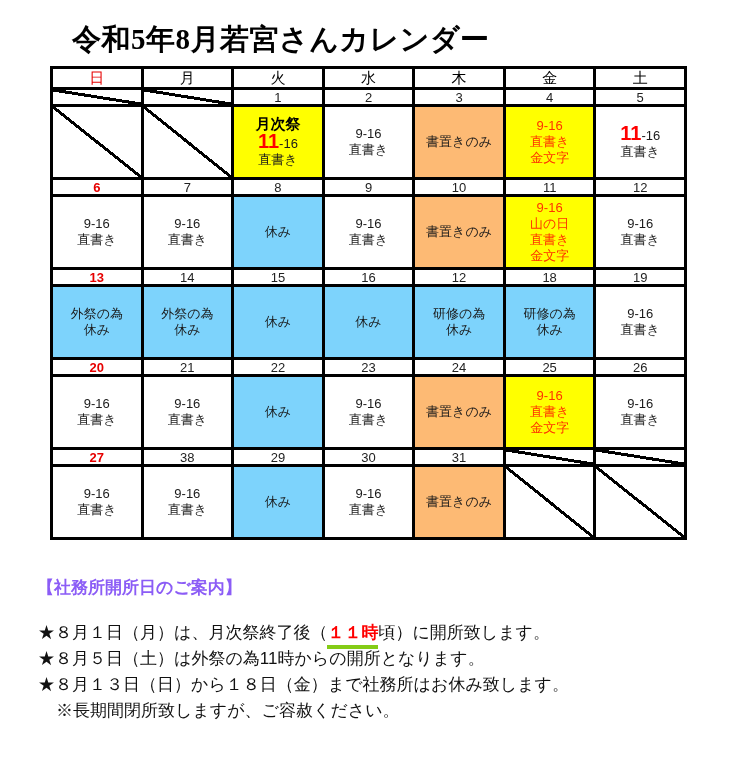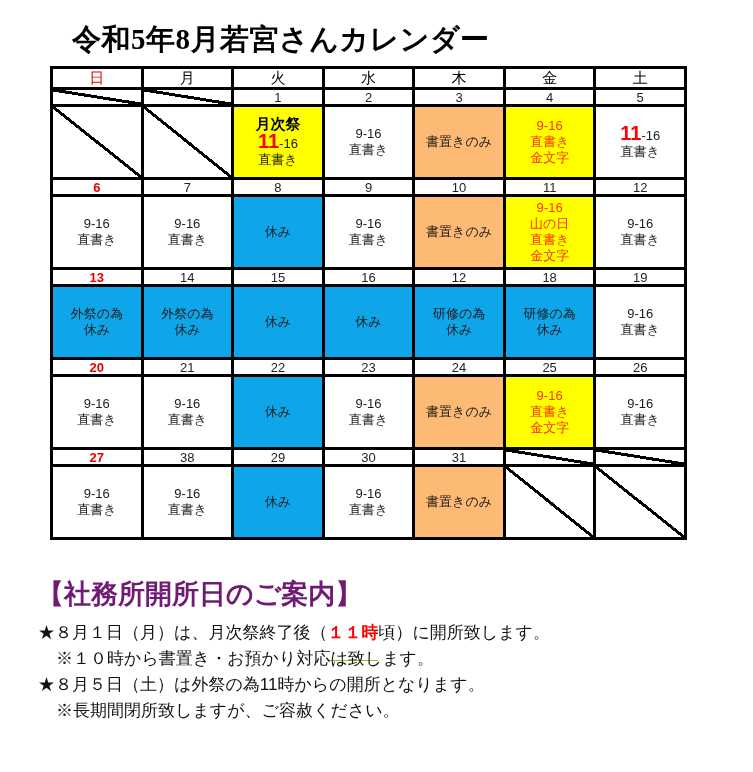--- a/index.html
+++ b/index.html
@@ -22,39 +22,39 @@
   .cell{background:#fff;display:flex;align-items:center;justify-content:center;overflow:hidden;}
   .head{font-size:15px;color:#000;font-weight:normal;}
   .head.red{color:#e60000;}
   .date{font-size:13px;line-height:13px;color:#222;}
   .date.red{color:#e60000;font-weight:bold;}
   .content{flex-direction:column;font-size:13px;color:#1a1a1a;text-align:center;}
   .line{line-height:16px;white-space:nowrap;}
   .bg-white{background:#fff;}
   .bg-yellow{background:#ffff00;text-align:right;}
   .bg-blue{background:#fdba74;}
-  .bg-gray{background:#0ea5e9;}
+  .bg-gray{background:#7dd3fc;}
   .redtxt .line{color:#ff3300;}
   .big{font-size:20px;font-weight:bold;color:#ff0000;}
   .b{font-weight:bold;font-size:15px;color:#000;}
   .diag{
     background-image:linear-gradient(to top right,
       transparent calc(50% - 1.5px),#000 calc(50% - 1.5px),
       #000 calc(50% + 1.5px),transparent calc(50% + 1.5px));
   }
   .notice-heading{
     position:absolute;left:37px;top:576px;
-    font-size:27px;font-weight:bold;color:#701a75;white-space:nowrap;
+    font-size:17px;font-weight:bold;color:#8b5cf6;white-space:nowrap;
   }
   .notice-lines{position:absolute;left:38px;top:620px;font-size:17px;color:#111;}
   .nline{line-height:26px;white-space:nowrap;}
   .nline.indent{padding-left:18px;}
   .hl{
     color:#ff0000;font-weight:bold;
-    border-bottom:1px solid #84cc16;padding-bottom:18px;
+    border-bottom:4px solid #84cc16;padding-bottom:3px;
   }
 </style>
 </head>
 <body>
 
 <div class="page">
   <h1 class="title">令和5年8月若宮さんカレンダー</h1>
   <div class="cal-grid">
       <div class="cell head red">日</div>
       <div class="cell head">月</div>
@@ -219,17 +219,17 @@
       </div>
       <div class="cell content bg-blue">
         <div class="line"><span>書置きのみ</span></div>
       </div>
       <div class="cell content bg-white diag"></div>
       <div class="cell content bg-white diag"></div>
     </div>
   <div class="notice-heading">【社務所開所日のご案内】</div>
   <div class="notice-lines">
       <div class="nline"><span>★８月１日（月）は、月次祭終了後（</span><span class="hl">１１時</span><span>頃）に開所致します。</span></div>
-      <div class="nline indent"><span>※１０時から書置き・お預かり対応は致します。</span></div>
       <div class="nline"><span>★８月５日（土）は外祭の為11時からの開所となります。</span></div>
+      <div class="nline"><span>★８月１３日（日）から１８日（金）まで社務所はお休み致します。</span></div>
       <div class="nline indent"><span>※長期間閉所致しますが、ご容赦ください。</span></div>
     </div>
 </div>
 
 </body></html>

